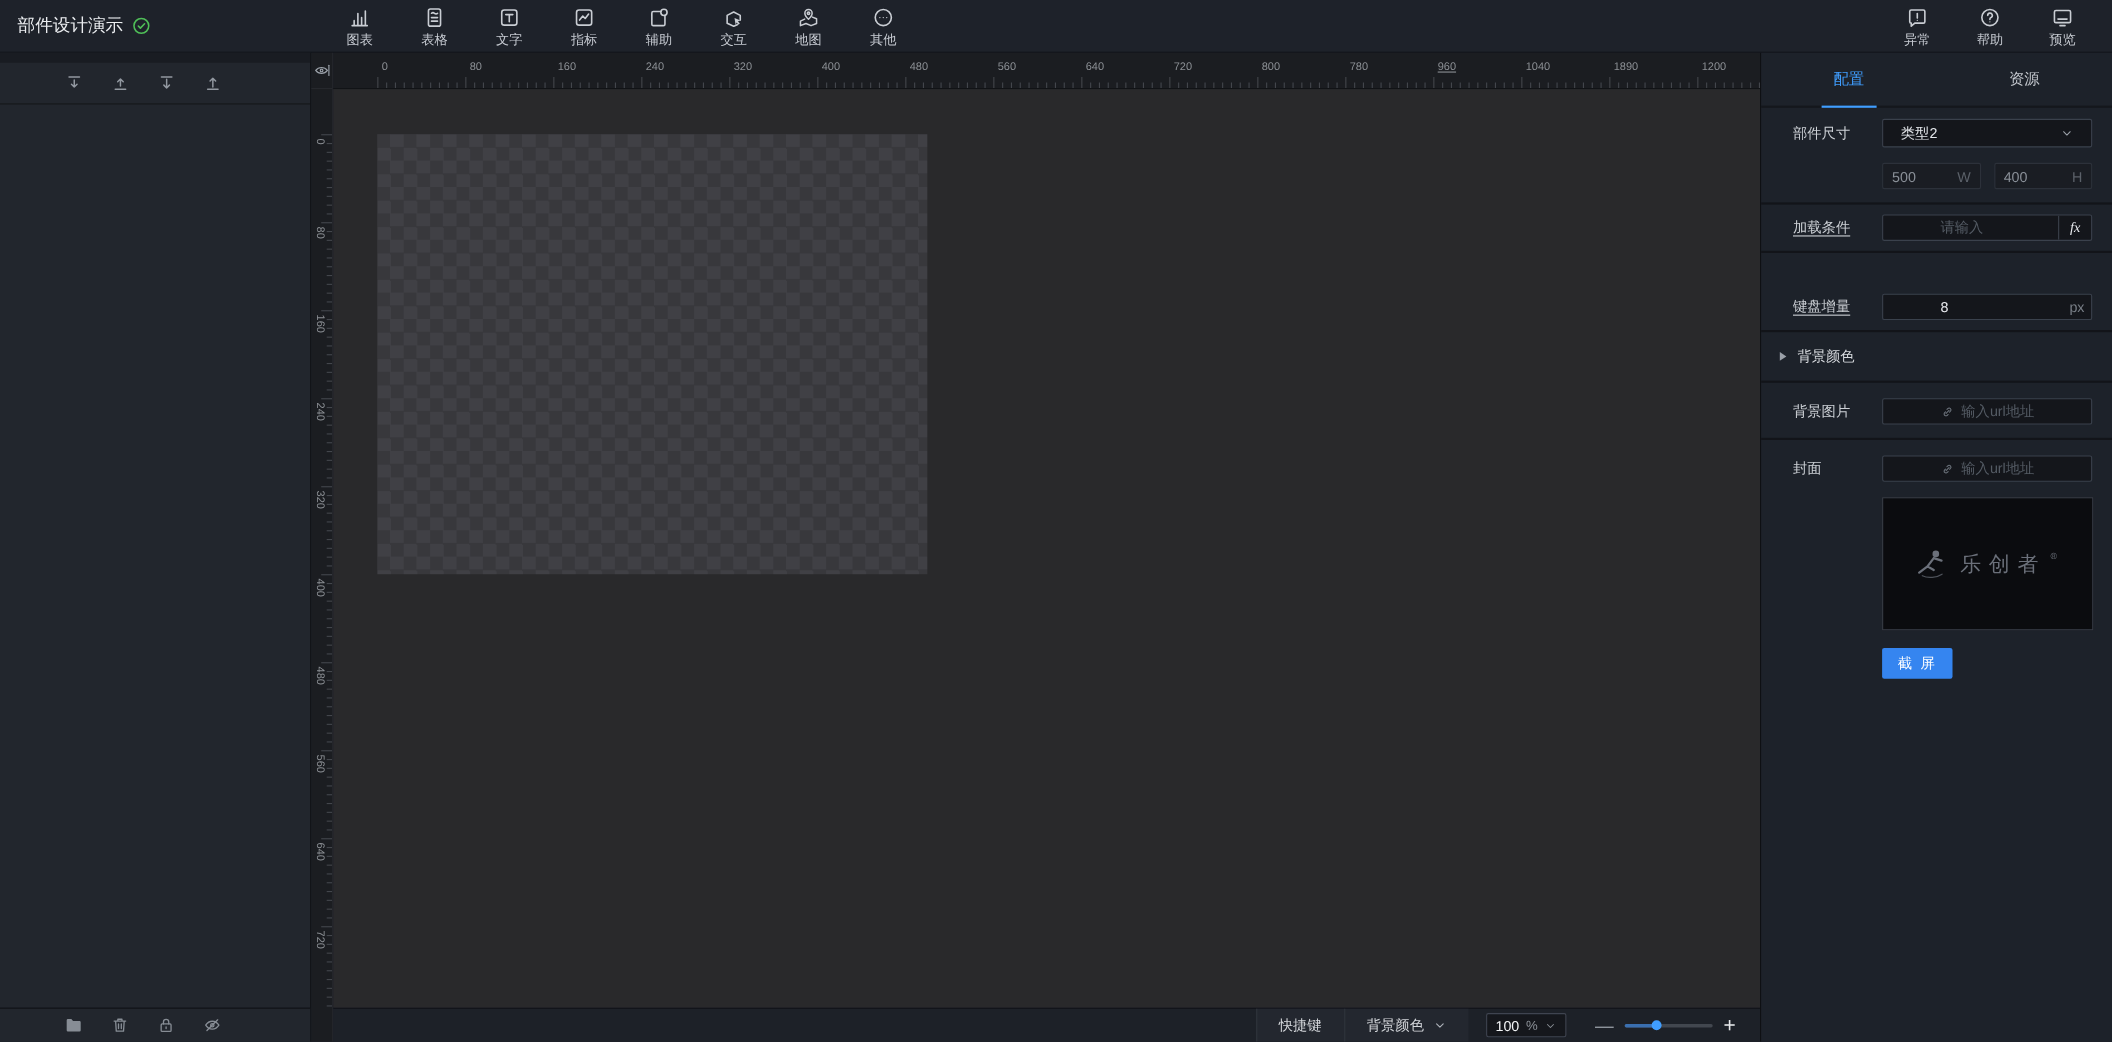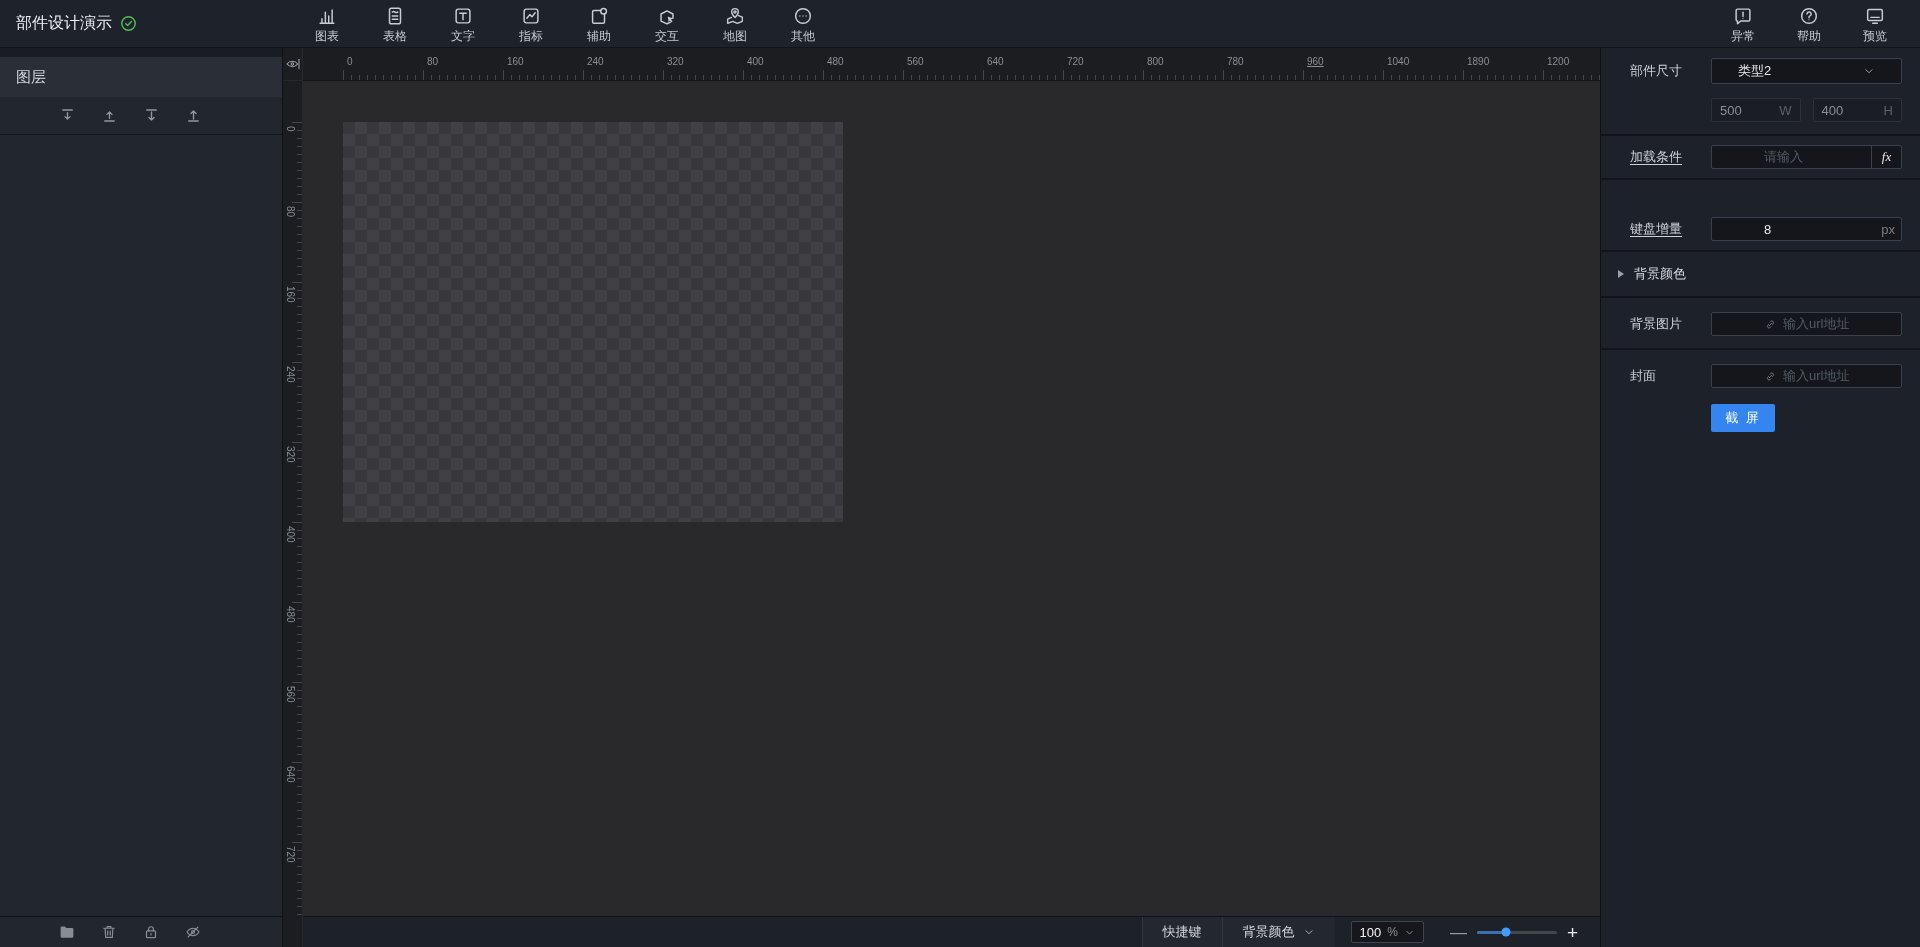--- a/index.html
+++ b/index.html
@@ -81,21 +81,21 @@
     font-size:14px; color:#c3c7cd; position:relative; cursor:pointer; }
   .cp-tab.active { color:#409eff; }
   .cp-tab.active::after { content:''; position:absolute; bottom:-2px; left:50%;
     transform:translateX(-50%); width:50px; height:2px; background:#409eff; }
   .cp-section { padding:10px 18px 12px 29px; border-bottom:2px solid #121419; }
   .cp-row { display:flex; align-items:center; }
   .cp-label { flex:0 0 81px; color:#cdd1d6; }
   .cp-label.link { text-decoration:underline; text-underline-offset:3px; cursor:pointer; }
   .cp-control { flex:1; min-width:0; }
   .select { height:26px; background:#14161b; border:1px solid #3a414c; border-radius:2px;
-    display:flex; align-items:center; justify-content:space-between; padding:0 26px;
+    display:flex; align-items:center; justify-content:space-between; padding:0 16px;
     color:#e3e6ea; cursor:pointer; }
   .wh-wrap { display:flex; gap:12px; margin-top:14px; }
   .wh-input { flex:1; height:24px; background:#1a1d23; border:1px solid #2c313a; border-radius:2px;
     display:flex; align-items:center; justify-content:space-between; padding:0 8px;
     color:#898f97; }
   .wh-input .sfx { color:#5b6169; }
   .input-group { flex:1; display:flex; height:24px; border:1px solid #3a414c; border-radius:2px;
     background:#14161b; overflow:hidden;padding-left:44px; }
   .text-input { flex:1; display:flex; align-items:center; gap:6px; padding:0 8px; color:#e8eaee; }
   .placeholder { color:#545b64; }
@@ -218,23 +218,20 @@
           </svg>
         <span>预览</span>
       </div>
     </div>
   </div>
 
   <div class="main">
 
     <div class="layers">
       <div class="layers-gap"></div>
-      <div class="layers-header">
-        <span>图层</span>
-      </div>
       <div class="layers-toolbar">
         <span class="icon-btn">
           <svg width="19" height="19" viewBox="0 0 24 24" fill="none" stroke="currentColor" stroke-width="1.7" stroke-linecap="round" stroke-linejoin="round">
               <path d="M6 5h12M12 8.5v8M8.8 13.4L12 16.6l3.2-3.2"></path>
             </svg>
         </span>
         <span class="icon-btn">
           <svg width="19" height="19" viewBox="0 0 24 24" fill="none" stroke="currentColor" stroke-width="1.7" stroke-linecap="round" stroke-linejoin="round">
               <path d="M6 19h12M12 15.5v-8M8.8 10.6L12 7.4l3.2 3.2"></path>
             </svg>
@@ -600,20 +597,28 @@
         <span class="bb-minus">—</span>
         <div class="slider">
           <div class="slider-fill" id="sliderFill" style="width: 37%;"></div>
           <div class="slider-dot" id="sliderDot" style="left: 37%;"></div>
         </div>
         <span class="bb-plus">+</span>
       </div>
     </div>
 
     <div class="config">
+      <div class="cp-tabs">
+        <div class="cp-tab active">
+          <span>配置</span>
+        </div>
+        <div class="cp-tab">
+          <span>资源</span>
+        </div>
+      </div>
 
       <div class="cp-section">
         <div class="cp-row">
           <span class="cp-label">部件尺寸</span>
           <div class="cp-control select">
             <span>类型2</span>
             <svg width="12" height="12" viewBox="0 0 24 24" fill="none" stroke="#9aa0a8" stroke-width="2" stroke-linecap="round" stroke-linejoin="round">
                 <path d="M6 9.5l6 6 6-6"></path>
               </svg>
           </div>
@@ -689,17 +694,26 @@
             <div class="text-input">
               <svg width="13" height="13" viewBox="0 0 24 24" fill="none" stroke="#6b727b" stroke-width="1.8" stroke-linecap="round" stroke-linejoin="round">
                   <path d="M9.5 14.5l5-5"></path>
                   <path d="M11 7.8l1.4-1.4a3.1 3.1 0 0 1 4.4 4.4L15.4 12.2"></path>
                   <path d="M13 16.2l-1.4 1.4a3.1 3.1 0 0 1-4.4-4.4l1.4-1.4"></path>
                 </svg>
               <span class="placeholder">输入url地址</span>
             </div>
           </div>
         </div>
+        <div class="cover-box">
+          <svg width="34" height="34" viewBox="0 0 36 36" fill="none" stroke="#6b707a" stroke-width="2.2" stroke-linecap="round">
+              <circle cx="21" cy="8" r="3.2" fill="#6b707a" stroke="none"></circle>
+              <path d="M19 12l-6 8M13 20l-8 6M13 20l6 3.5M19 12l7.5 2.5"></path>
+              <path d="M8 29c5 2.5 14 2 19-1.5" stroke-width="1.2" opacity="0.7"></path>
+            </svg>
+          <span class="logo-text">乐创者</span>
+          <span class="logo-reg">®</span>
+        </div>
         <button class="shot-btn">截 屏</button>
       </div>
     </div>
   </div>
 </div>
 
 </body></html>

